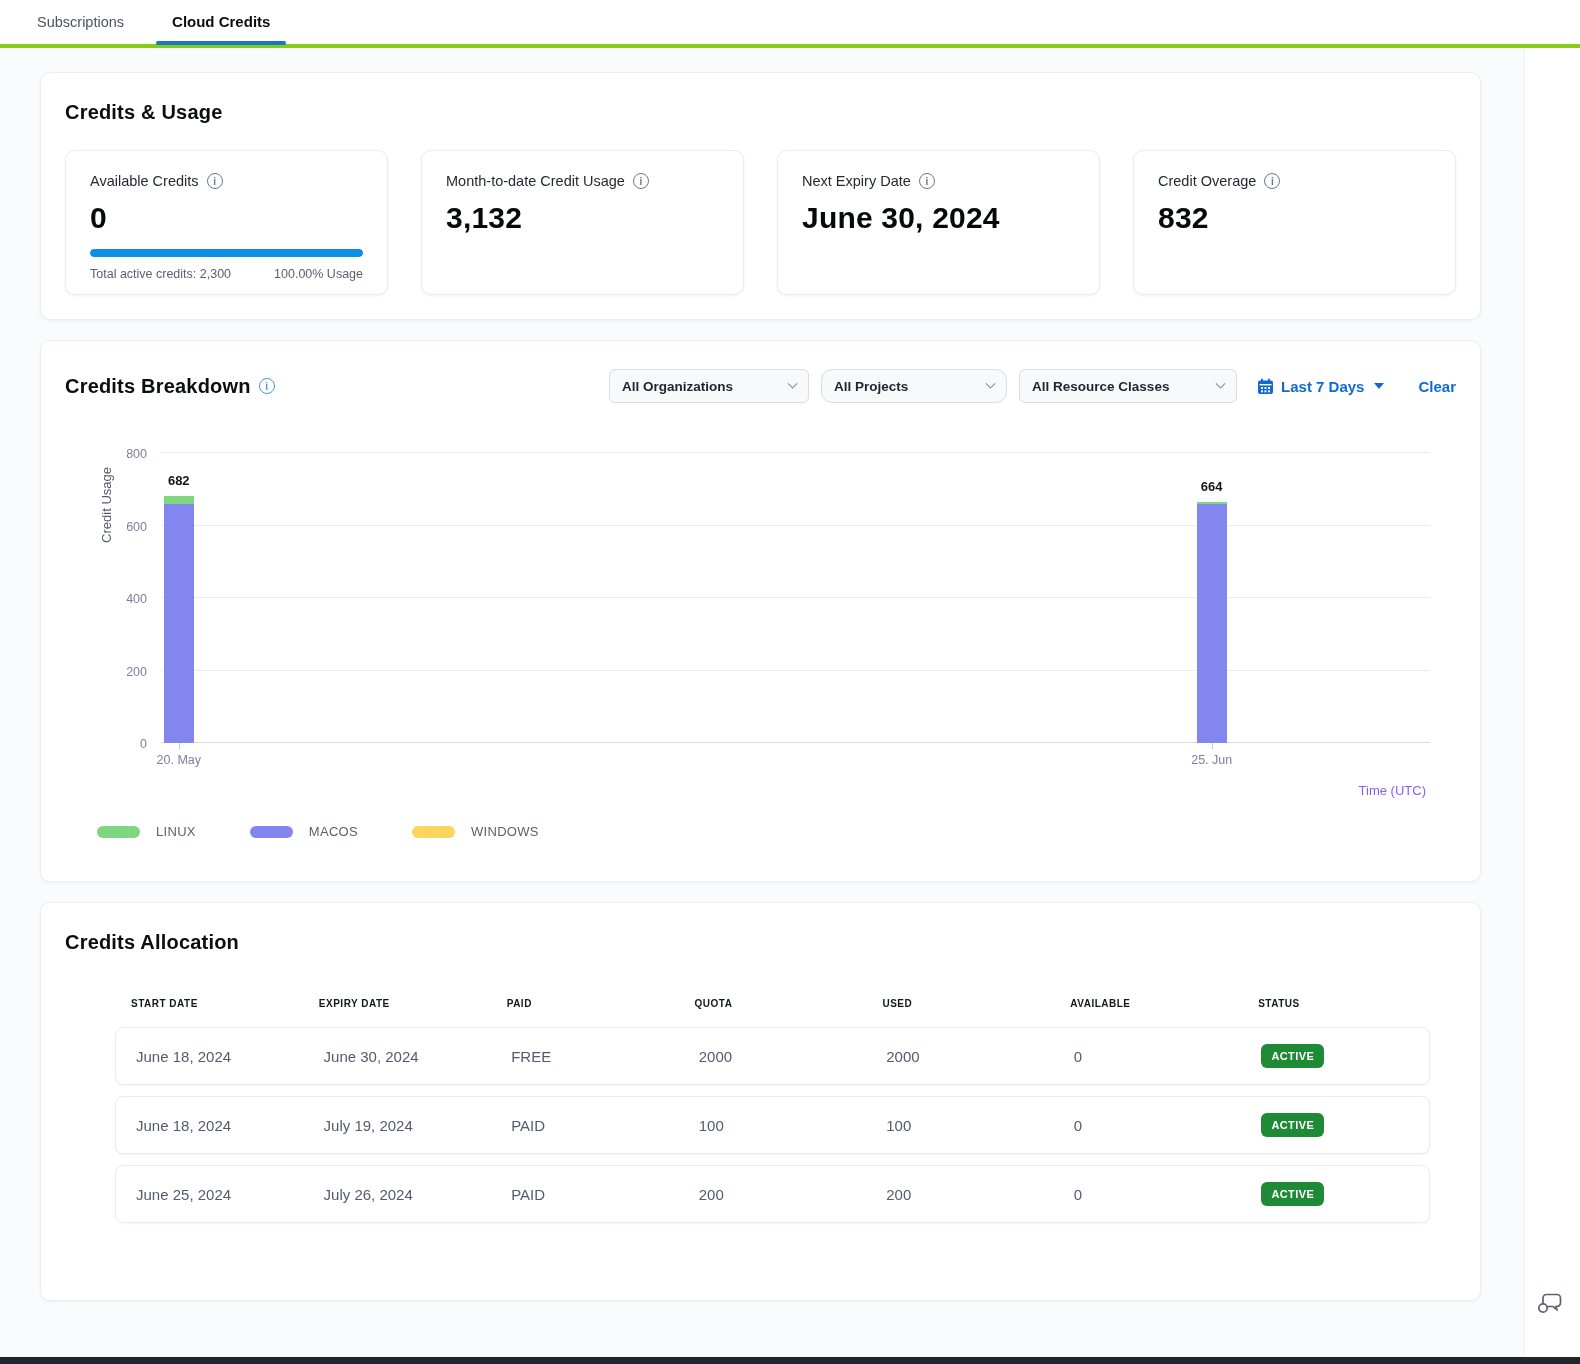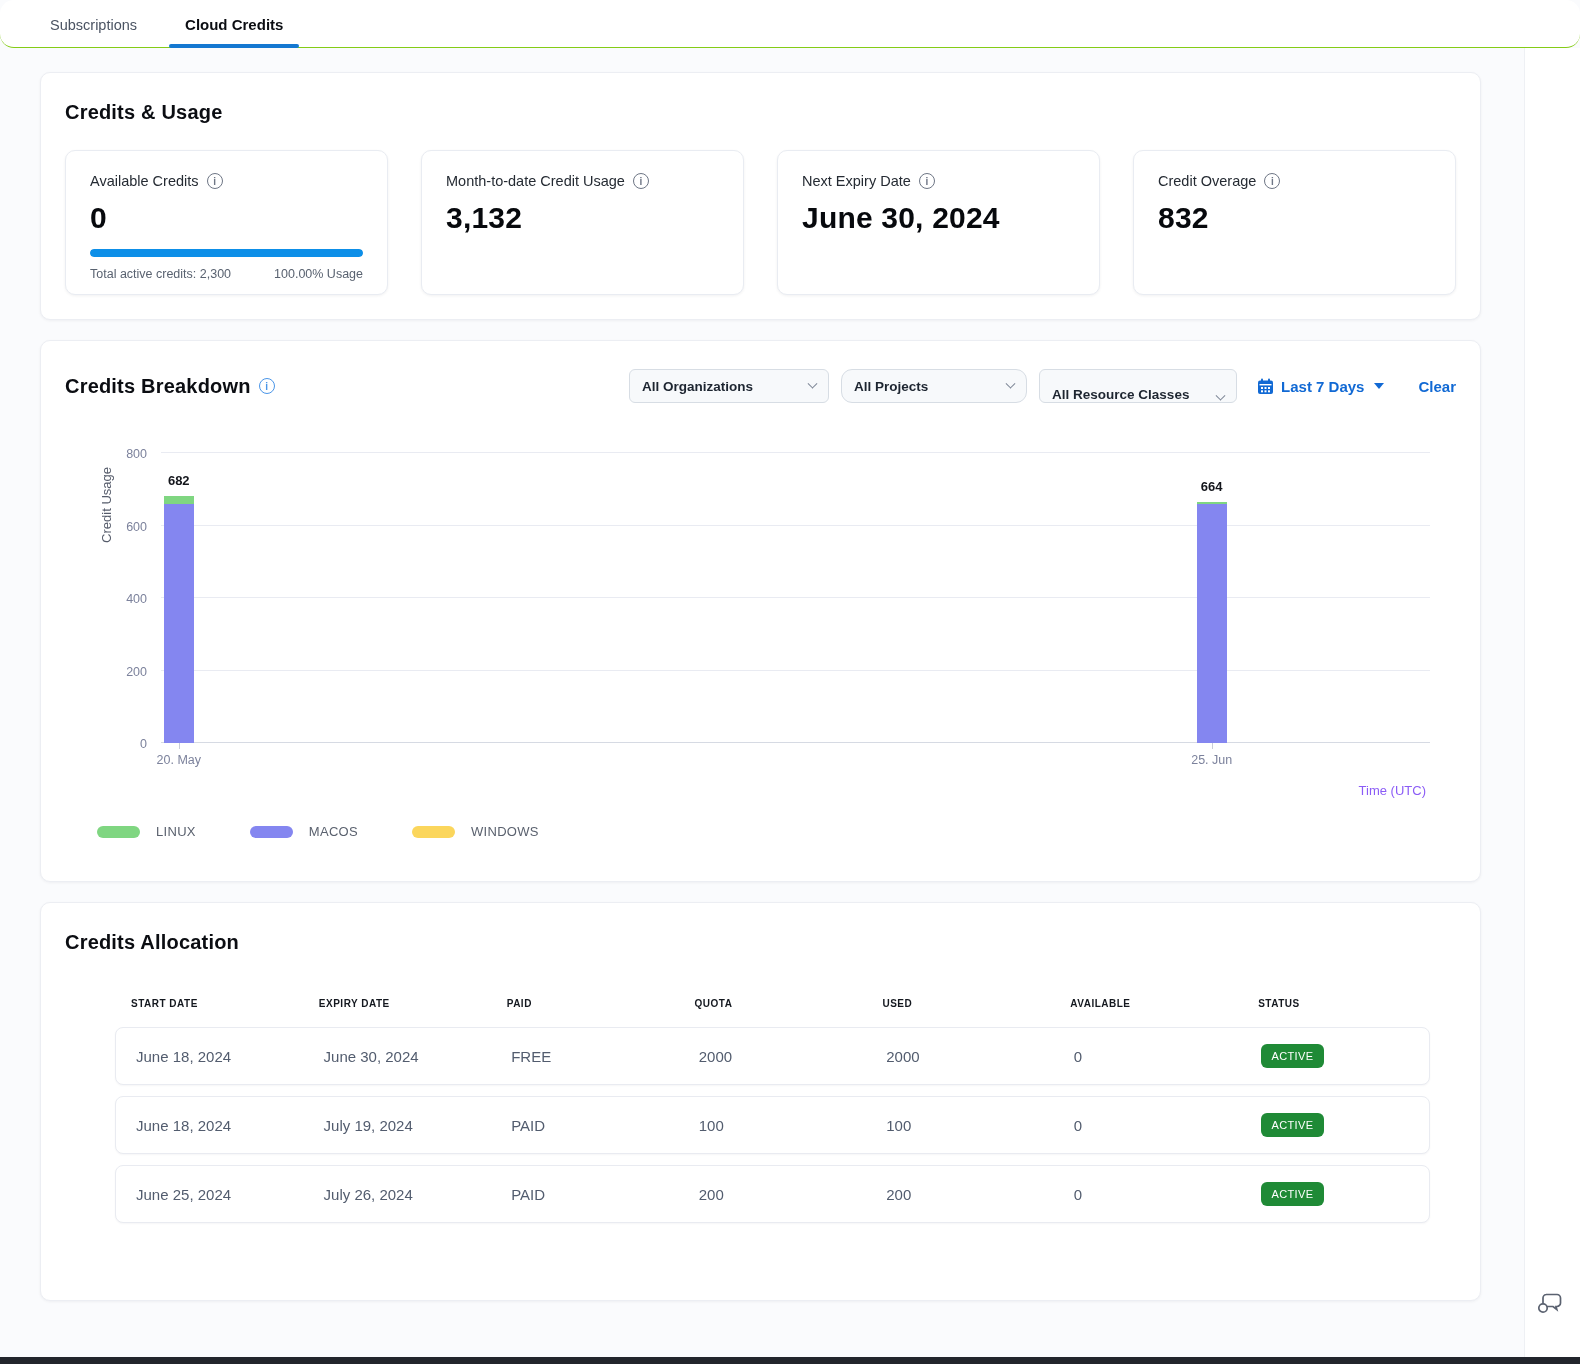--- a/index.html
+++ b/index.html
@@ -1,20 +1,20 @@
 <!DOCTYPE html>
 <html><head>
 <meta charset="utf-8">
 <style>
   * { margin:0; padding:0; box-sizing:border-box; }
   html,body { width:1580px; height:1364px; overflow:hidden; }
   body { font-family:"Liberation Sans", sans-serif; background:#fafbfd; color:#1a1f29; position:relative; }
 
   
-  .tabbar { height:48px; background:#fff; border-bottom:1px solid #84cc16; display:flex; align-items:flex-end; padding-left:34px; gap:16px;border-radius:14px; }
+  .tabbar { height:48px; background:#fff; border-bottom:4px solid #84cc16; display:flex; align-items:flex-end; padding-left:21px; gap:16px; }
   .tab { position:relative; padding:12px 16px 14px; font-size:14.5px; color:#4a5362; cursor:pointer; }
   .tab.active { font-weight:700; color:#0b0d12; font-size:15px; }
   .tab.active .underline { position:absolute; left:0; right:0; bottom:-1px; height:4px; border-radius:4px; background:#1478d1; }
 
   
   .main { width:1441px; margin-left:40px; }
   .panel { background:#fff; border:1px solid #eceef3; border-radius:10px; box-shadow:0 1px 3px rgba(16,24,40,.05); padding:28px 24px 24px; }
   .panel-title { font-size:20px; font-weight:700; color:#0b0d12; letter-spacing:.2px; }
 
   .info-icon { display:inline-flex; align-items:center; justify-content:center; width:16px; height:16px; border:1.4px solid #6e7685; border-radius:50%; font-size:10px; font-weight:600; color:#6e7685; margin-left:8px; vertical-align:-2px; font-style:normal; }
@@ -30,21 +30,21 @@
   .pbar-fill { height:100%; border-radius:99px; background:#0d8fe8; }
   .stat-footer { display:flex; justify-content:space-between; margin-top:10px; font-size:12.5px; color:#596270; }
 
   
   #breakdown { margin-top:20px; padding-bottom:40px; }
   .bd-header { display:flex; align-items:center; }
   .bd-title-wrap { display:flex; align-items:center; }
   .bd-controls { margin-left:auto; display:flex; align-items:center; gap:12px; }
   .select { display:flex; align-items:center; justify-content:space-between; height:34px; padding:0 12px; background:#f7f9fb; border:1px solid #d7dde4; border-radius:6px; font-size:13.5px; font-weight:600; color:#1d2530; cursor:pointer; }
   .select .chev { width:7px; height:7px; border-right:1.5px solid #7b8494; border-bottom:1.5px solid #7b8494; transform:rotate(45deg) translate(-2px,-2px); margin-left:14px; }
-  .sel-org { width:200px; } .sel-proj { width:186px;border-radius:11px; } .sel-res { width:198px;align-items:flex-end; }
+  .sel-org { width:200px; } .sel-proj { width:186px;border-radius:11px; } .sel-res { width:218px; }
   .daterange { display:flex; align-items:center; gap:7px; color:#1169d4; font-size:15px; font-weight:600; margin-left:8px; cursor:pointer; }
   .caret-down { width:0; height:0; border-left:5px solid transparent; border-right:5px solid transparent; border-top:6px solid #1169d4; margin-left:3px; }
   .clear-link { color:#1169d4; font-size:15px; font-weight:700; margin-left:22px; cursor:pointer; }
 
   
   .chart-wrap { position:relative; margin-top:50px; }
   .chart-plot { position:relative; height:290px; margin:14px 26px 0 96px; }
   .gridline { position:absolute; left:0; right:0; height:1px; background:#e9ebf2; }
   .gridline.zero { background:#d6dae3; }
   .ytick { position:absolute; right:calc(100% + 14px); font-size:12.5px; color:#7c829c; }
@@ -60,21 +60,21 @@
   .legend-pill { width:43px; height:12px; border-radius:7px; }
   .legend-label { font-size:13px; color:#5a616e; letter-spacing:.3px; }
 
   
   #allocation { margin-top:20px; padding-bottom:66px; }
   .table { margin:44px 26px 0 50px; }
   .t-head { display:grid; grid-template-columns:repeat(7,1fr); margin-bottom:18px; }
   .t-head span { font-size:10px; font-weight:700; color:#14181f; letter-spacing:.5px; padding-left:16px; }
   .t-row { display:grid; grid-template-columns:repeat(7,1fr); align-items:center; height:58px; background:#fff; border:1px solid #e9ebf1; border-radius:8px; box-shadow:0 1px 2px rgba(16,24,40,.04); margin-bottom:11px; }
   .t-row span.cell { font-size:15px; color:#525c6e; padding-left:20px; }
-  .badge { display:inline-block; margin-left:20px; background:#1f8a36; color:#fff; font-size:11px; font-weight:400; letter-spacing:.4px; padding:6px 10px; border-radius:6px; }
+  .badge { display:inline-block; margin-left:20px; background:#1f8a36; color:#fff; font-size:11px; font-weight:700; letter-spacing:.4px; padding:6px 10px; border-radius:6px; }
 
   
   .right-rail { position:absolute; top:48px; right:0; width:56px; bottom:7px; background:#fff; border-left:1px solid #eef0f4; }
   .chat-btn { position:absolute; bottom:38px; left:12px; cursor:pointer; }
   .bottom-edge { position:absolute; left:0; right:0; bottom:0; height:7px; background:#22252c; }
 </style>
 </head>
 <body>
 
 <div class="tabbar">

